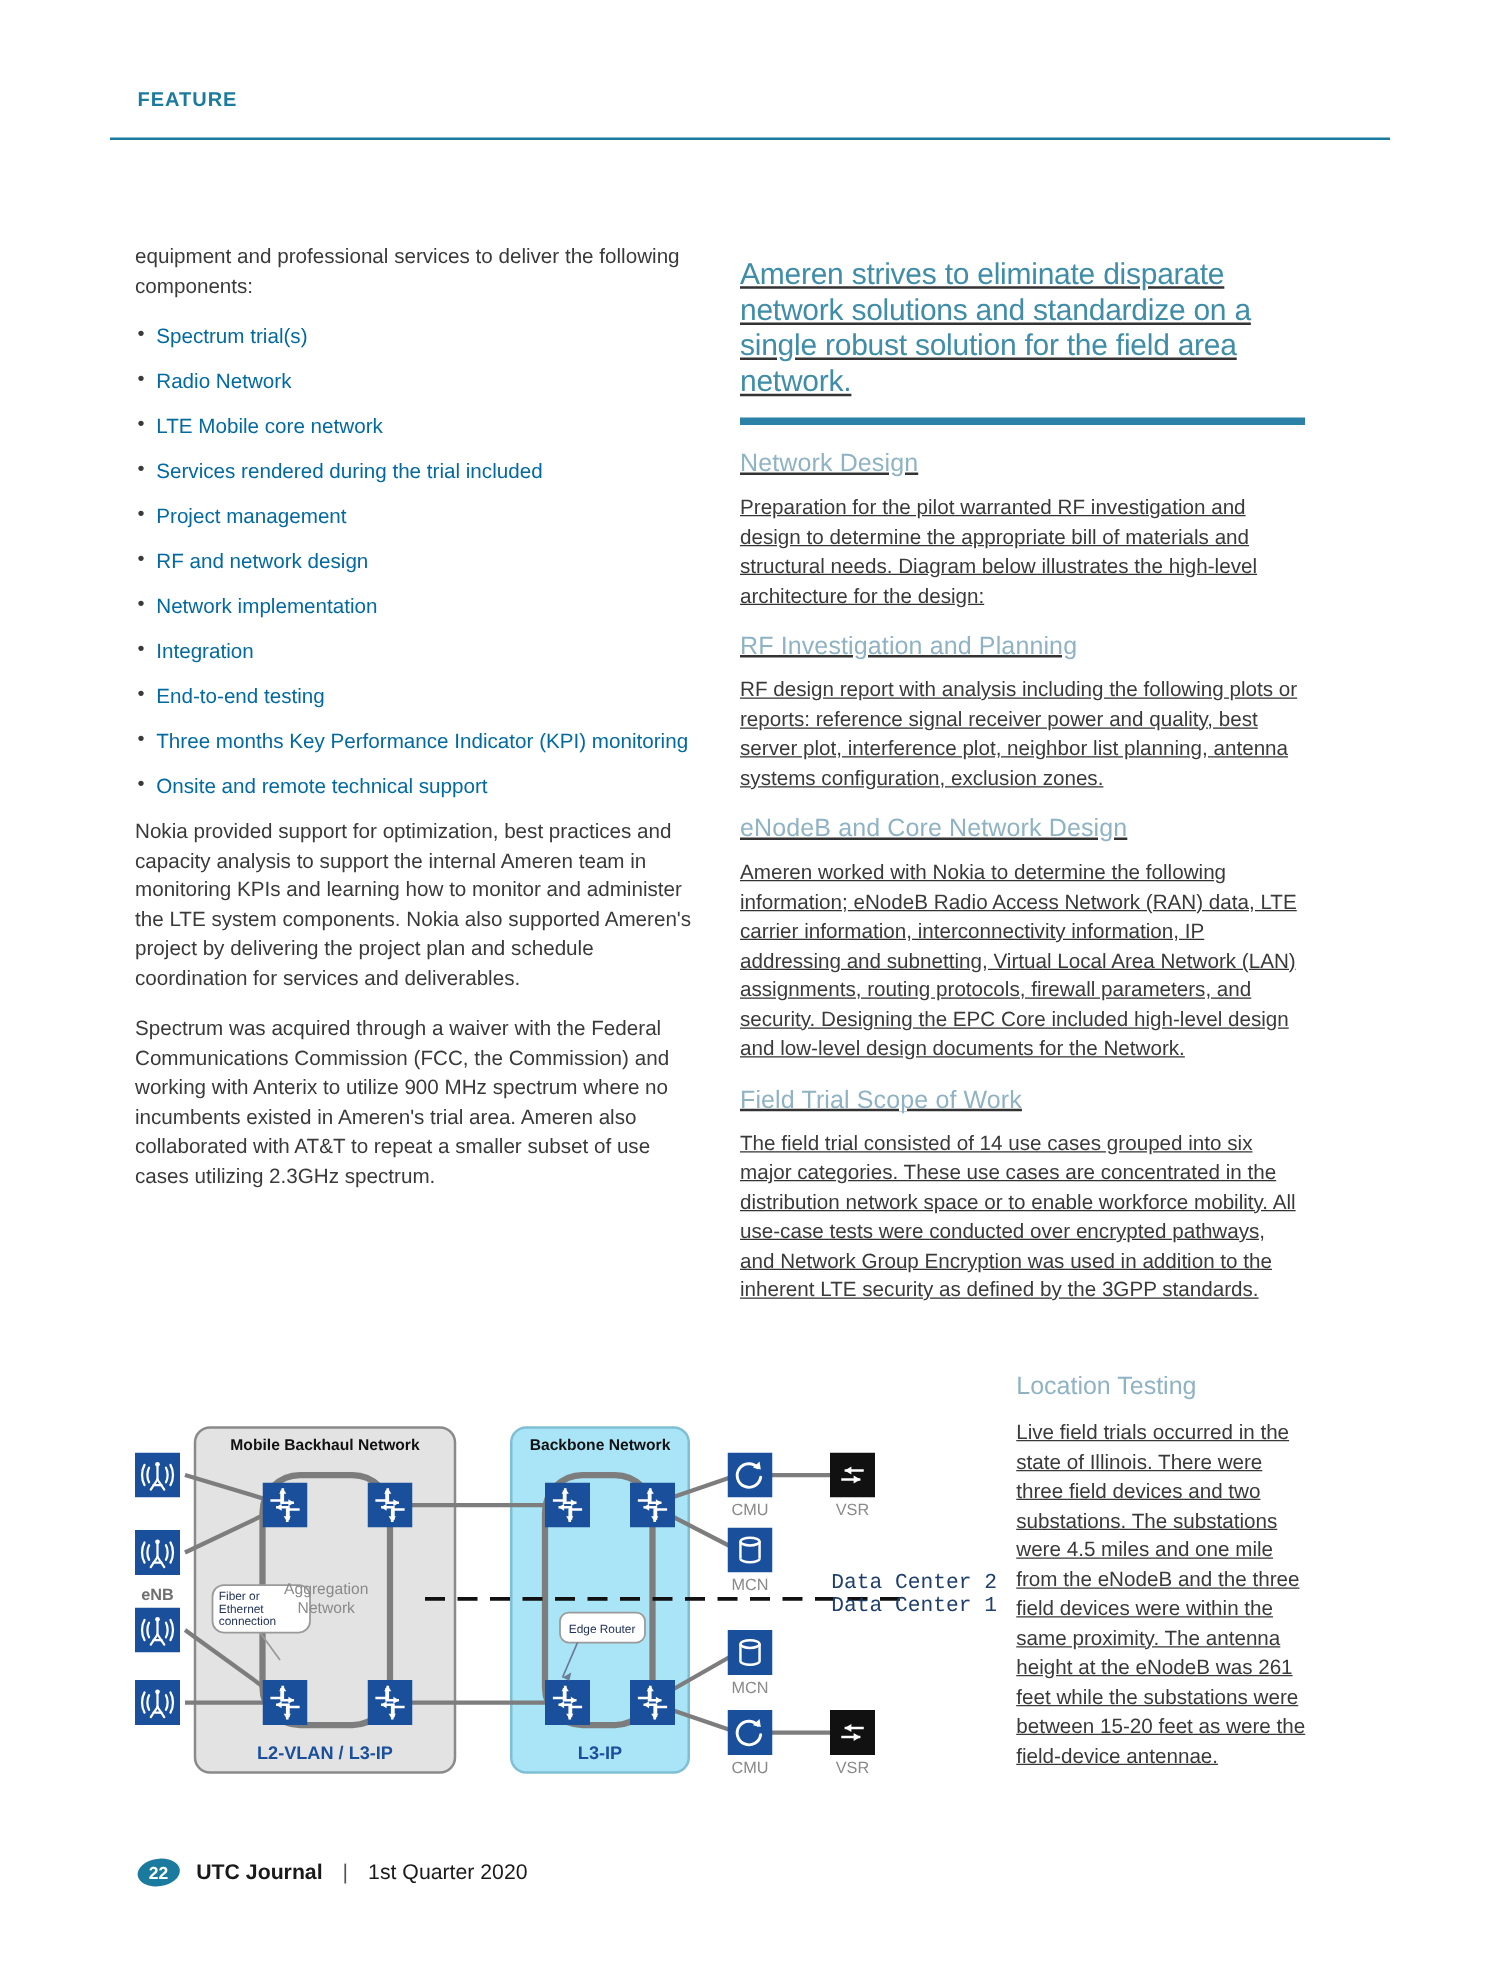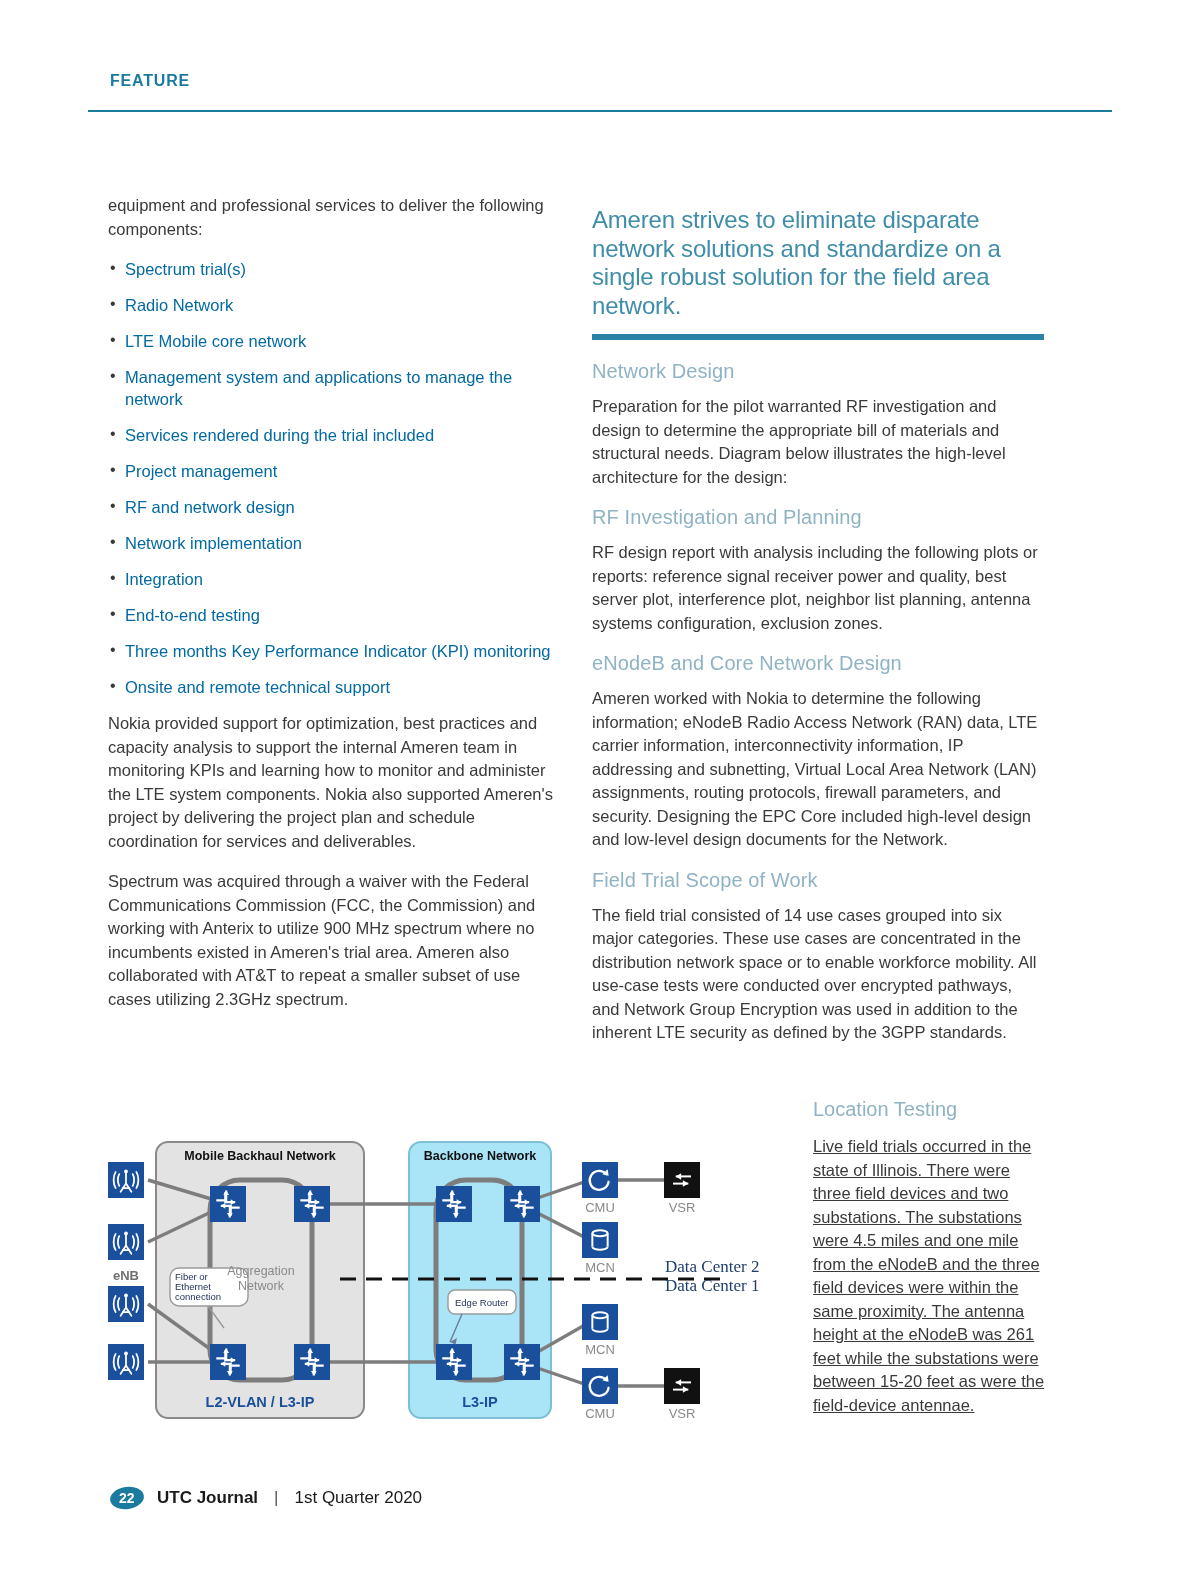--- a/index.html
+++ b/index.html
@@ -28,21 +28,21 @@
     position: absolute; left: 88px; top: 110px;
     width: 1024px; height: 2px;
     background: #1b7b9e;
   }
 
   
   .col-left {
     position: absolute; left: 108px; top: 194px; width: 452px;
   }
   .col-right {
-    position: absolute; left: 592px; top: 206px; width: 452px;
+    position: absolute; left: 592px; top: 206px; width: 452px; text-decoration: underline;
   }
 
   p.body-text {
     font-size: 16.5px;
     line-height: 23.5px;
     color: #3a3a3a;
     margin: 0 0 17px 0;
     font-weight: 400;
   }
 
@@ -138,21 +138,20 @@
   <div class="feature-kicker">FEATURE</div>
 </div>
 <div class="header-rule"></div>
 
 <div class="col-left">
   <p class="body-text">equipment and professional services to deliver the following components:</p>
   <ul class="bullets">
     <li>Spectrum trial(s)</li>
     <li>Radio Network</li>
     <li>LTE Mobile core network</li>
-    <li>Management system and applications to manage the network</li>
     <li>Services rendered during the trial included</li>
     <li>Project management</li>
     <li>RF and network design</li>
     <li>Network implementation</li>
     <li>Integration</li>
     <li>End-to-end testing</li>
     <li>Three months Key Performance Indicator (KPI) monitoring</li>
     <li>Onsite and remote technical support</li>
   </ul>
   <p class="body-text">Nokia provided support for optimization, best practices and capacity analysis to support the internal Ameren team in monitoring KPIs and learning how to monitor and administer the LTE system components. Nokia also supported Ameren's project by delivering the project plan and schedule coordination for services and deliverables.</p>
@@ -319,21 +318,21 @@
 
   <text x="500" y="80" text-anchor="middle" font-family="'Liberation Sans', sans-serif" font-size="13" fill="#8a8a8a">CMU</text>
   <text x="582" y="80" text-anchor="middle" font-family="'Liberation Sans', sans-serif" font-size="13" fill="#8a8a8a">VSR</text>
   <text x="500" y="140" text-anchor="middle" font-family="'Liberation Sans', sans-serif" font-size="13" fill="#8a8a8a">MCN</text>
   <text x="500" y="222" text-anchor="middle" font-family="'Liberation Sans', sans-serif" font-size="13" fill="#8a8a8a">MCN</text>
   <text x="500" y="286" text-anchor="middle" font-family="'Liberation Sans', sans-serif" font-size="13" fill="#8a8a8a">CMU</text>
   <text x="582" y="286" text-anchor="middle" font-family="'Liberation Sans', sans-serif" font-size="13" fill="#8a8a8a">VSR</text>
 </svg>
 </div>
 
-<div style="position:absolute; left:665px; top:1257px; font-family:Liberation Serif, serif; font-size:17px; color:#1f3f6b; line-height:19px;">
+<div style="position:absolute; left:665px; top:1257px; font-family:Liberation Mono, monospace; font-size:17px; color:#1f3f6b; line-height:19px;">
   <div>Data Center 2</div>
   <div>Data Center 1</div>
 </div>
 
 <div class="footer">
   <div class="page-badge">
     <span>22</span>
   </div>
   <div class="footer-title">UTC Journal</div>
   <div class="footer-sep">|</div>

